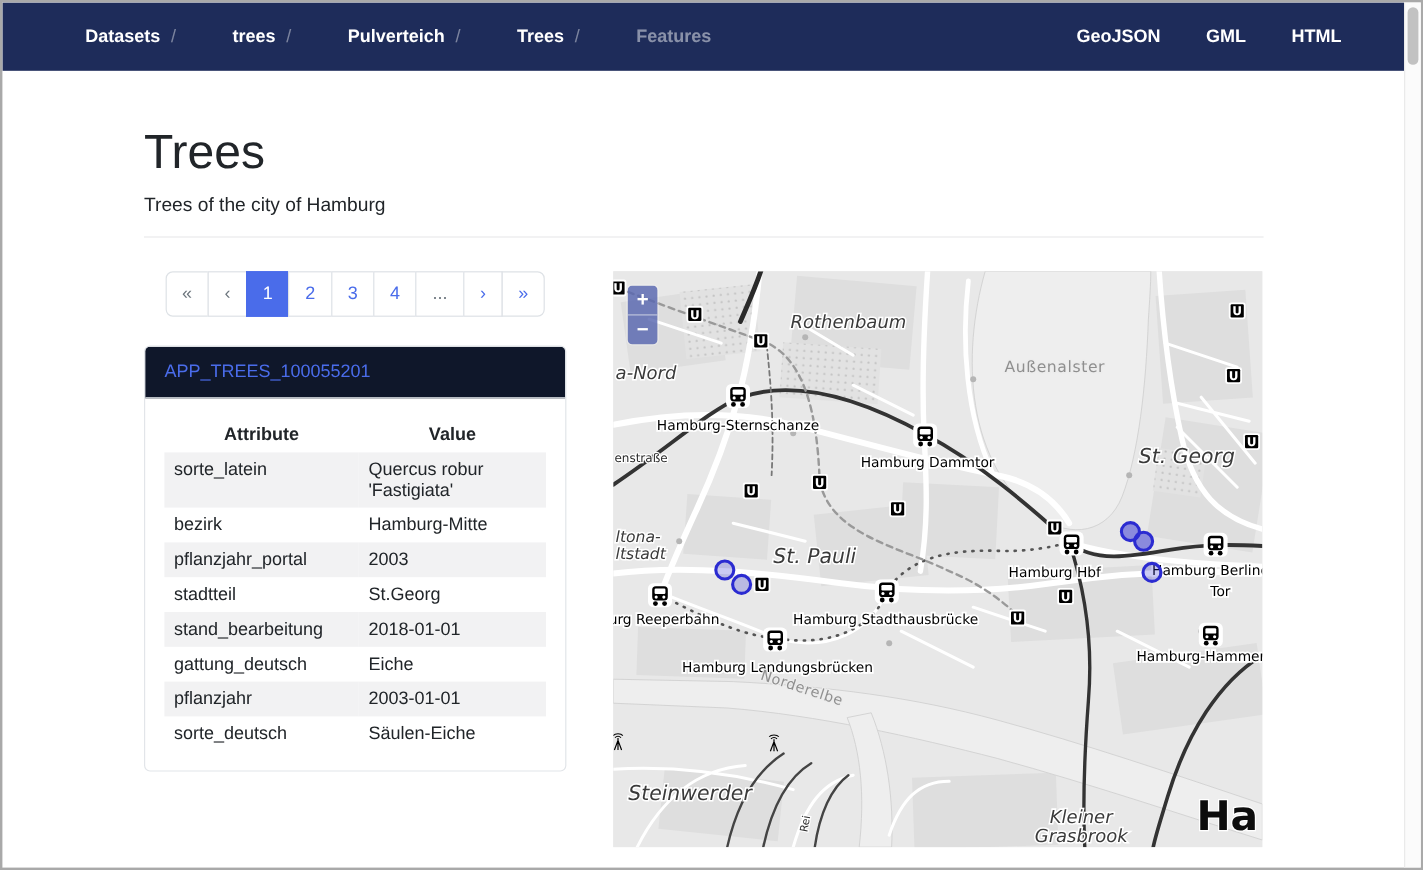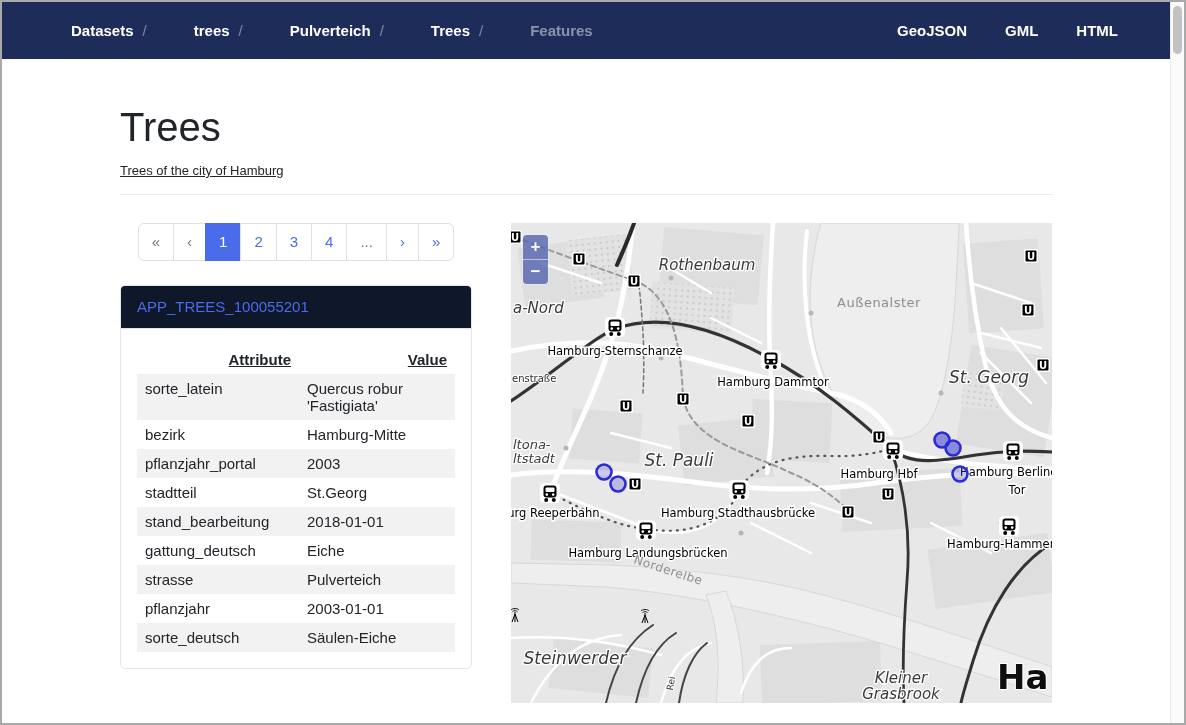--- a/index.html
+++ b/index.html
@@ -18,42 +18,42 @@
   .fmt-link{color:#fff;text-decoration:none;cursor:pointer;}
   
   .scrollbar{position:absolute;top:0;right:0;bottom:0;width:14px;
     background:#fbfbfb;border-left:1px solid #eaeaea;box-sizing:border-box;}
   .scroll-thumb{position:absolute;top:4px;left:2px;width:9px;height:48px;
     border-radius:5px;background:#c2c2c2;}
   
   .content{position:absolute;top:57px;left:0;width:1168px;}
   .container{padding:44px 117px 0 118px;}
   h1.page-title{margin:0 0 12px 0;font-size:40px;font-weight:500;line-height:1.2;}
-  .subtitle{margin:0;font-size:13px;text-decoration:underline;}
+  .subtitle{margin:0;font-size:16px;}
   hr.rule{border:none;border-top:1px solid #e9eaec;margin:16px 0 0 0;}
   .main-row{display:flex;align-items:flex-start;margin-top:28px;}
   .left-col{width:352px;flex:none;}
   
   .pagi-wrap{display:flex;justify-content:center;margin-bottom:24px;}
   .pagination{display:inline-flex;}
   .page-item{display:block;padding:7px 13px;font-size:15px;line-height:1.45;
     border:1px solid #dee2e6;margin-left:-1px;background:#fff;text-decoration:none;
     color:var(--accent,#4a6cea);cursor:pointer;}
   .page-item:first-child{border-radius:6px 0 0 6px;margin-left:0;}
   .page-item:last-child{border-radius:0 6px 6px 0;}
   .page-item.disabled{color:#6c757d;cursor:default;}
   .page-item.active{background:var(--accent,#4a6cea);border-color:var(--accent,#4a6cea);
     color:#fff;}
   
   .card{border:1px solid #e2e5e9;border-radius:5px;background:#fff;overflow:hidden;}
   .card-header{background:#0f172a;border-bottom:1px solid #e2e5e9;padding:12px 16px;}
   .card-title-link{color:var(--accent,#4a6cea);font-size:15px;text-decoration:none;cursor:pointer;}
   .card-body{padding:16px;}
   table.attr-table{width:100%;border-collapse:collapse;font-size:15px;}
-  .attr-table th{text-align:right;font-weight:700;padding:6px 8px;text-decoration:underline;}
+  .attr-table th{text-align:center;font-weight:700;padding:6px 8px;}
   .attr-table td{padding:6px 8px;vertical-align:top;}
   .attr-table th:first-child,.attr-table td:first-child{width:146px;}
   .attr-table tbody tr:nth-child(odd){background:#f2f2f3;}
   
   .map{position:relative;width:541px;height:480px;margin-left:39px;flex:none;
     background:#e8e8e8;overflow:hidden;cursor:grab;}
   .zoom-ctl{position:absolute;top:12px;left:12px;width:25px;border-radius:4px;
     overflow:hidden;z-index:5;box-shadow:0 0 0 1px rgba(255,255,255,.3);}
   .zoom-btn{width:25px;height:24px;background:rgba(88,102,176,.82);color:#fff;
     font-size:17px;font-weight:700;display:flex;align-items:center;justify-content:center;
@@ -147,24 +147,20 @@
                       <td>stadtteil</td>
                       <td>St.Georg</td>
                     </tr>
                     <tr>
                       <td>stand_bearbeitung</td>
                       <td>2018-01-01</td>
                     </tr>
                     <tr>
                       <td>gattung_deutsch</td>
                       <td>Eiche</td>
-                    </tr>
-                    <tr>
-                      <td>strasse</td>
-                      <td>Pulverteich</td>
                     </tr>
                     <tr>
                       <td>pflanzjahr</td>
                       <td>2003-01-01</td>
                     </tr>
                     <tr>
                       <td>sorte_deutsch</td>
                       <td>Säulen-Eiche</td>
                     </tr>
                   </tbody>

